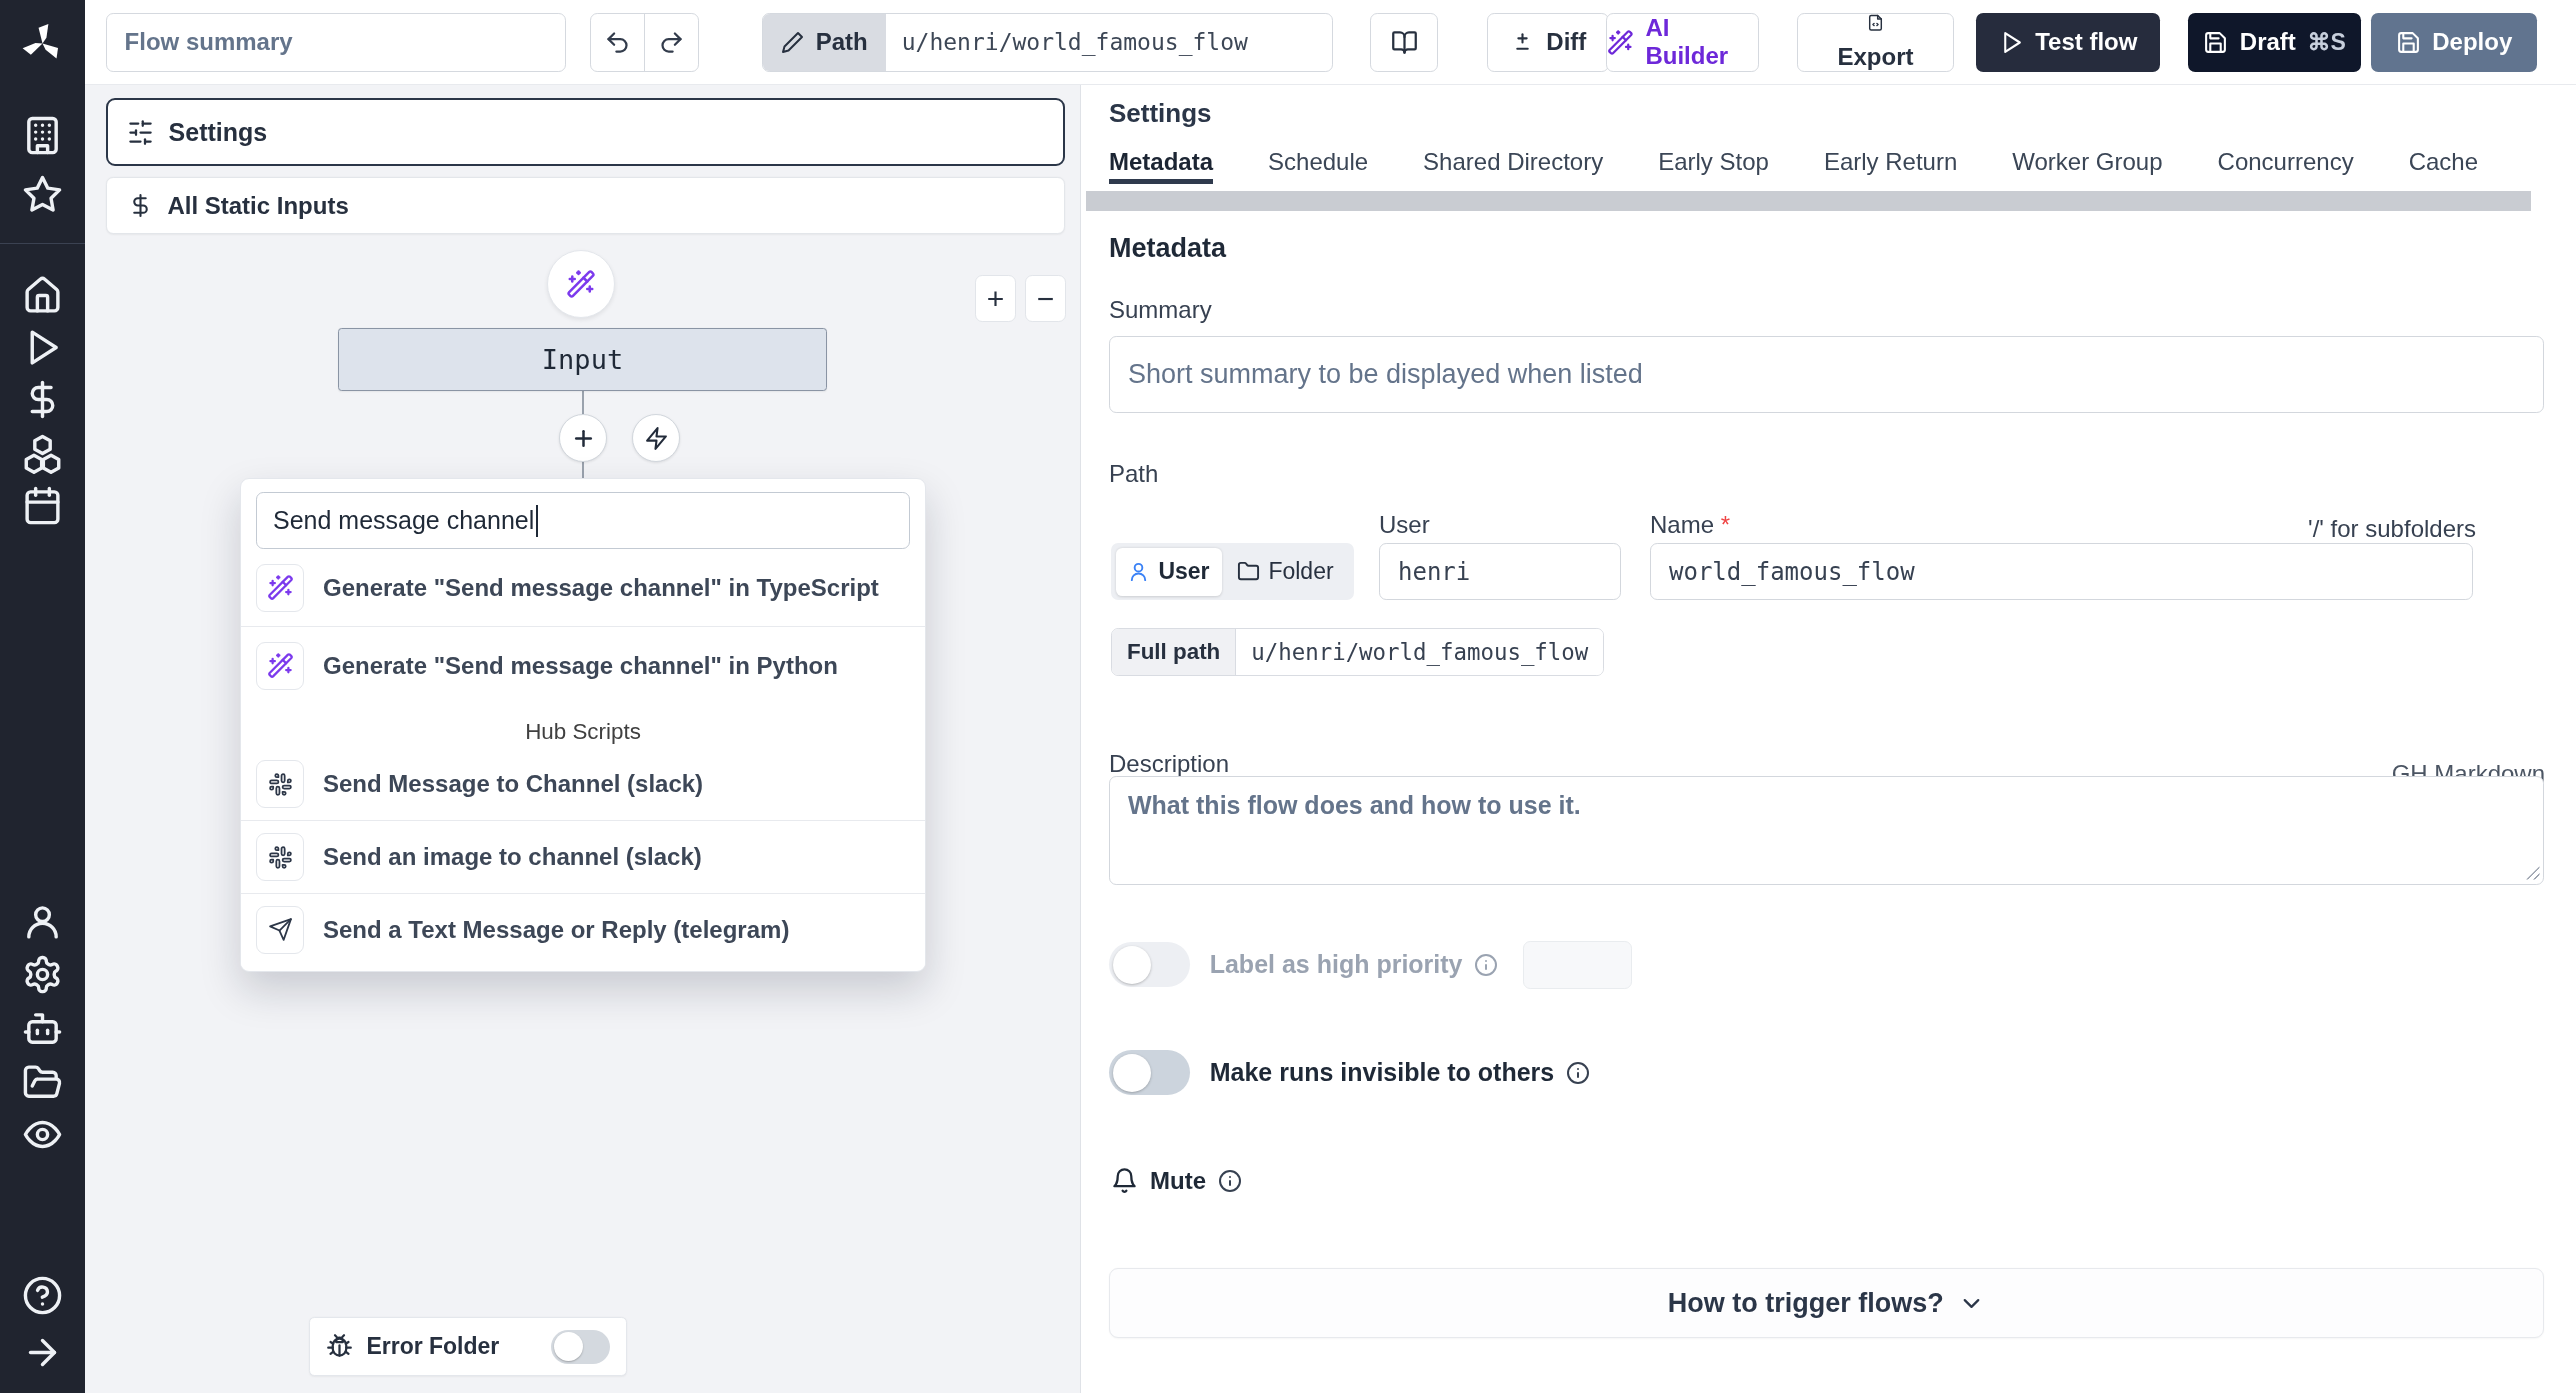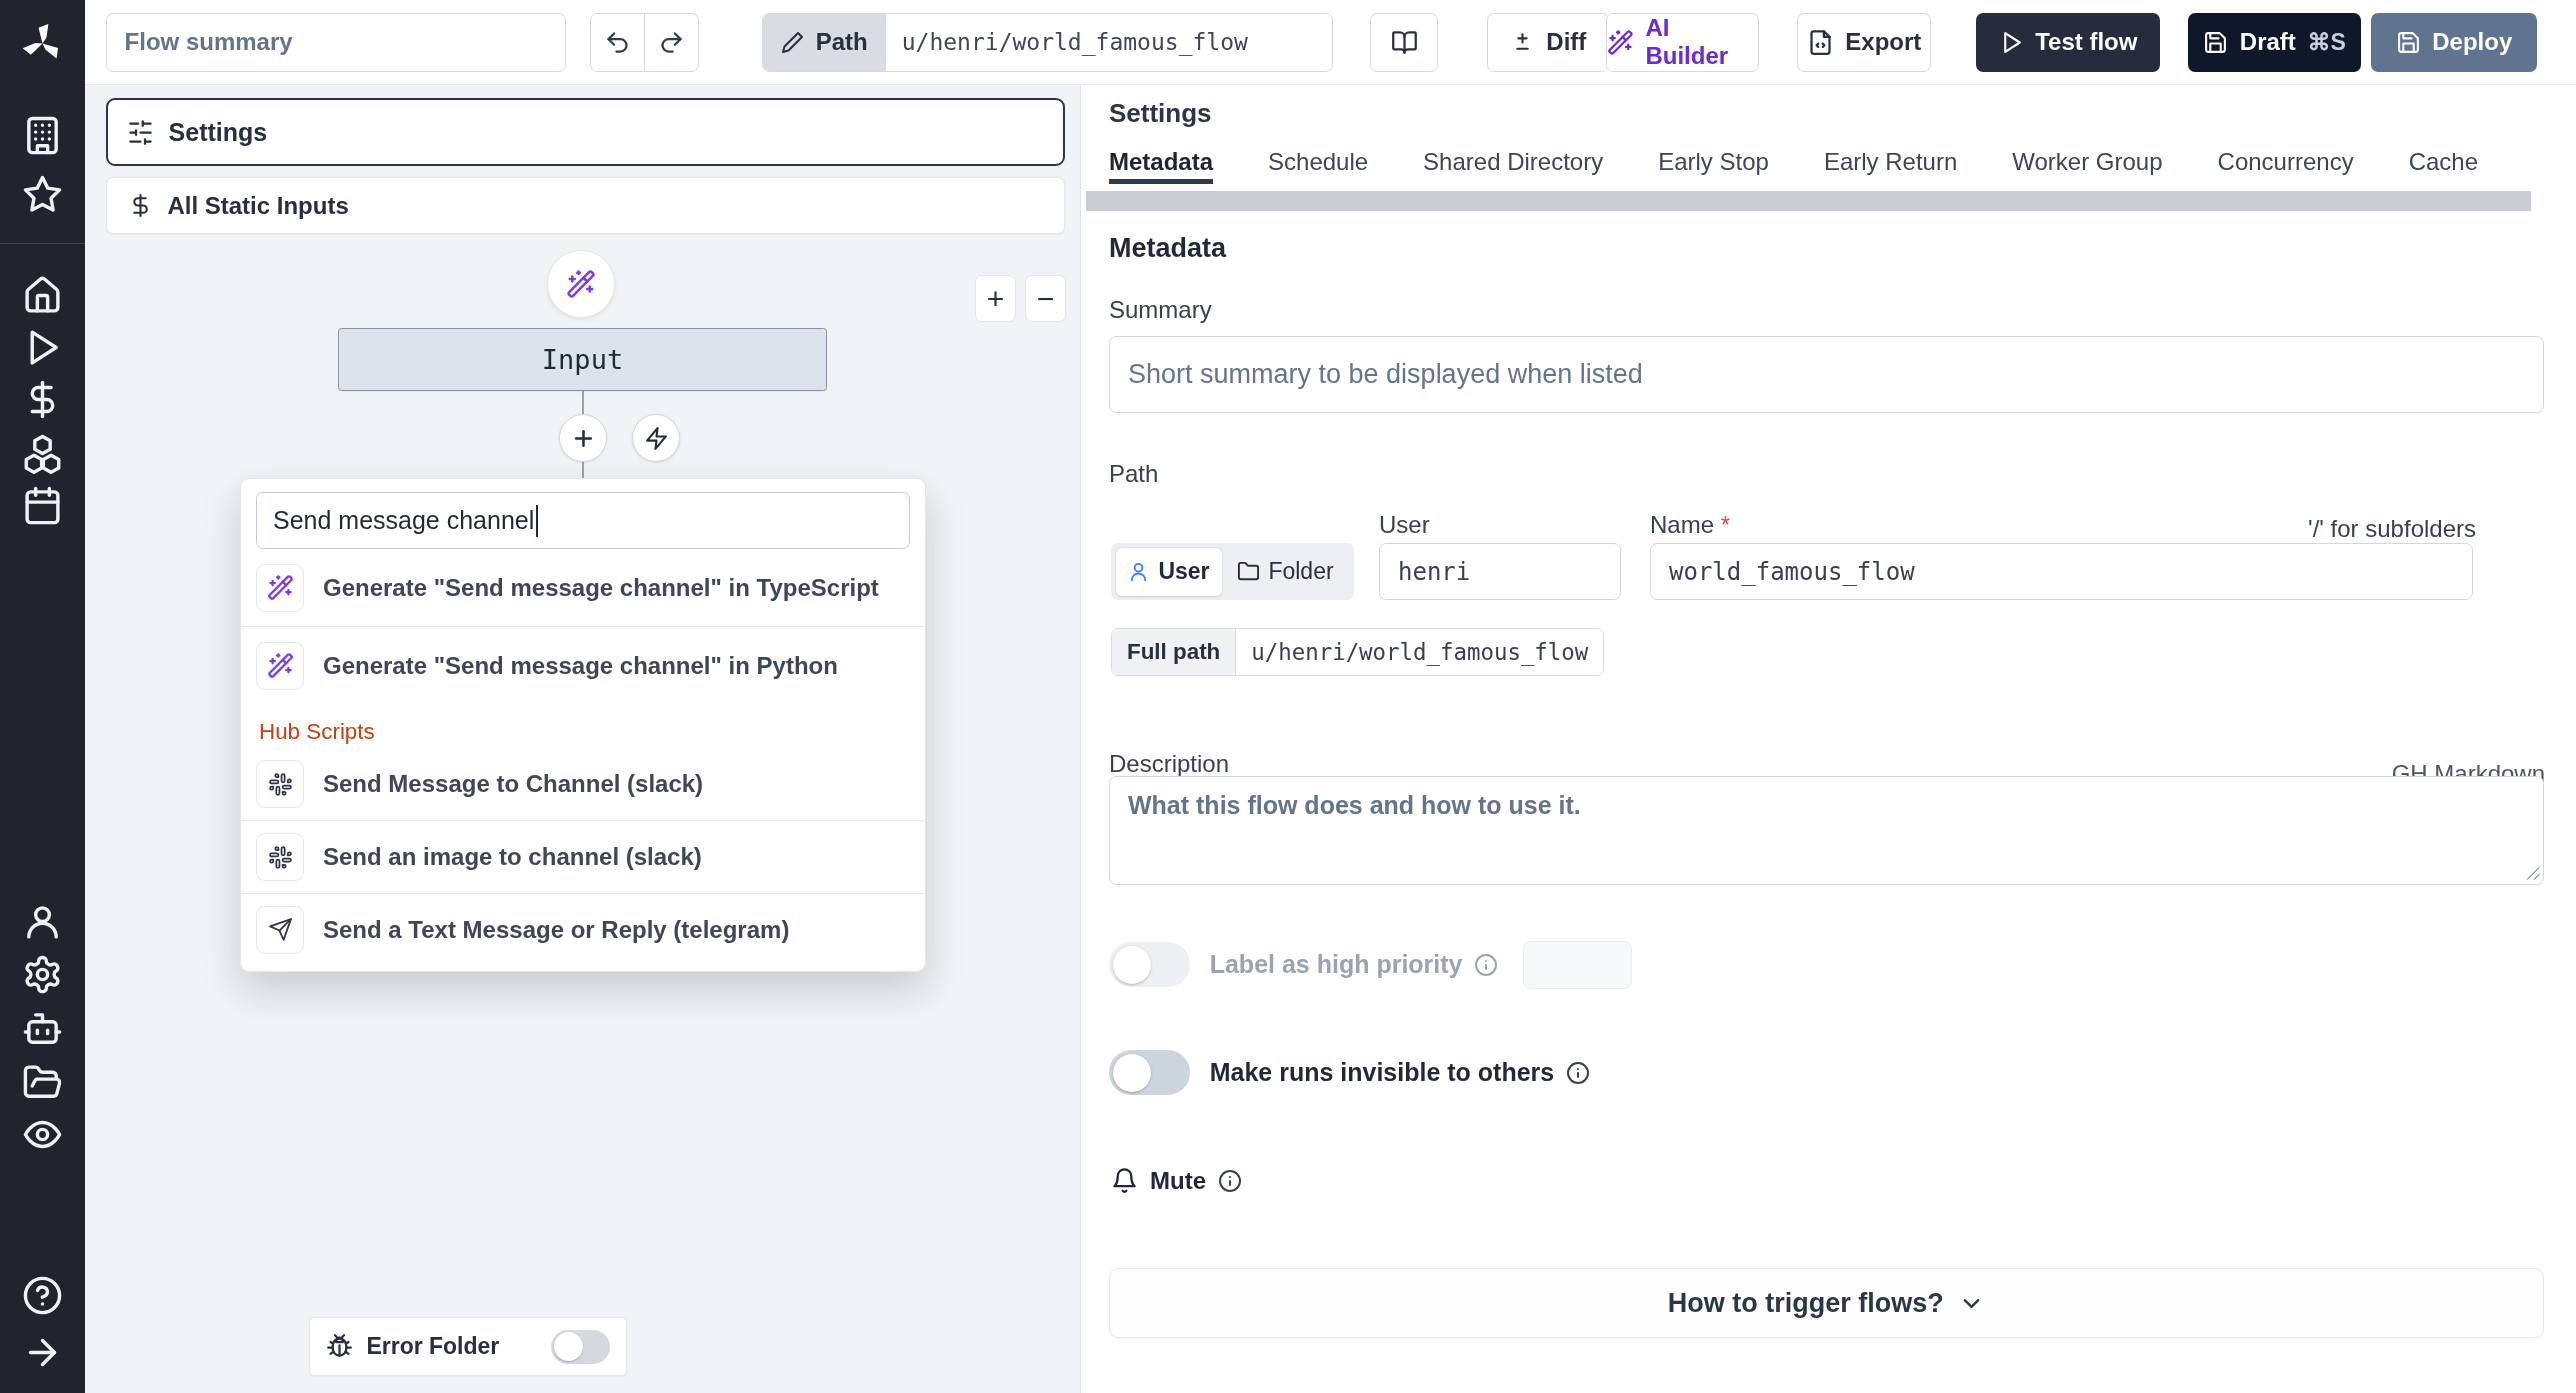--- a/index.html
+++ b/index.html
@@ -27,21 +27,21 @@
   .ur-btn { flex:1; display:flex; align-items:center; justify-content:center; color:#333c4c; }
   .ur-btn:first-child { border-right:0.9px solid #d5d9df; }
   .path-group { left:677px; width:571px; display:flex; border:0.9px solid #d5d9df; border-radius:7.2px; overflow:hidden; background:#fff; }
   .path-chip { background:#d9dce2; display:flex; align-items:center; gap:10.7px; padding:0 18px; font-weight:700; font-size:24px; color:#27303f; }
   .path-value { flex:1; display:flex; align-items:center; padding:0 16px; font-family:"DejaVu Sans Mono", monospace; font-size:23px; color:#3d4756; }
   .btn { display:flex; align-items:center; justify-content:center; gap:11.6px; border-radius:7.2px; font-weight:700; font-size:24px; }
   .btn-outline { background:#fff; border:0.9px solid #d5d9df; color:#27303f; }
   .btn-book { left:1285px; width:68px; }
   .btn-diff { left:1402px; width:122px; }
   .btn-ai { left:1521px; width:153px; color:#6d28d9; }
-  .btn-export { left:1712px; width:134px; }
+  .btn-export { left:1712px; width:157px;flex-direction:column; }
   .btn-test { left:1891px; width:184px; background:#262c3d; color:#fff; border:none; }
   .btn-draft { left:2103px; width:173px; background:#0f172a; color:#fff; border:none; }
   .btn-deploy { left:2286px; width:166px; background:#61748f; color:#fff; border:none; }
   .kbd { color:#c7cfdc; font-weight:600; font-size:23px; }
 
   
   .leftpanel { position:absolute; left:85px; top:85px; width:996px; height:1309px; background:#f2f3f6; border-right:0.9px solid #dfe2e7; z-index:10; overflow:hidden; }
   .card-settings { position:absolute; left:20.6px; top:13.4px; width:959px; height:68px; background:#fff; border:2.7px solid #2b3648; border-radius:9px;
     display:flex; align-items:center; gap:15px; padding:0 19px; font-weight:700; font-size:25px; color:#27303f; }
   .card-static { position:absolute; left:20.6px; top:92px; width:959px; height:57px; background:#fff; border:0.9px solid #e3e6ea; border-radius:7.2px;
@@ -62,21 +62,21 @@
     box-shadow:0 18px 40px rgba(15,23,42,.18); z-index:6; overflow:hidden; }
   .search-box { margin:13.4px 15px 0; height:57px; border:0.9px solid #c3cad3; border-radius:7.2px; background:#fff;
     display:flex; align-items:center; padding:0 16px; font-size:25px; color:#1f2937; }
   .caret { width:1.8px; height:32px; background:#1f2937; margin-left:1.8px; }
   .result-row { height:77px; display:flex; align-items:center; gap:19px; padding:0 15px; background:#fff; }
   .hub-row { height:72px; }
   .chip { width:48px; height:48px; border:0.9px solid #e4e7ec; border-radius:9px; display:flex; align-items:center; justify-content:center; flex:none; background:#fff; }
   .chip-purple { color:#7c3aed; } .chip-dark { color:#2d3748; }
   .row-label { font-weight:700; font-size:24px; color:#3d4757; white-space:nowrap; }
   .sep { height:0.9px; background:#e8eaee; }
-  .hub-label { padding:14.3px 18px 3.6px; font-size:22.4px; color:#c2410c; }
+  .hub-label { padding:14.3px 18px 3.6px; font-size:22.4px; color:#404040;text-align:center; }
   .error-card { position:absolute; left:224px; top:1232px; width:318px; height:59px; background:#fff; border:0.9px solid #e4e7ec; border-radius:5.4px;
     box-shadow:0 0.9px 1.8px rgba(0,0,0,.05); display:flex; align-items:center; gap:13.4px; padding:0 16px; font-weight:700; font-size:23px; color:#27303f; }
   .eh-toggle { margin-left:auto; width:59px; height:34px; border-radius:17px; background:#d4d9df; position:relative; }
   .eh-toggle::after { content:""; position:absolute; left:2.7px; top:2.7px; width:29px; height:29px; border-radius:50%; background:#fff; box-shadow:0 0.9px 1.8px rgba(0,0,0,.25); }
 
   
   .rightpanel { position:absolute; left:1081px; top:85px; width:1495px; height:1309px; background:#fff; }
   .rp-title { position:absolute; left:28px; top:12.5px; font-size:26px; font-weight:700; color:#2b3648; }
   .tabs { position:absolute; left:28px; top:54px; width:1467px; height:45px; display:flex; gap:55px; overflow:hidden; }
   .tab { position:relative; display:flex; align-items:center; font-size:24px; color:#3b4656; font-weight:500; white-space:nowrap; flex:none; }

